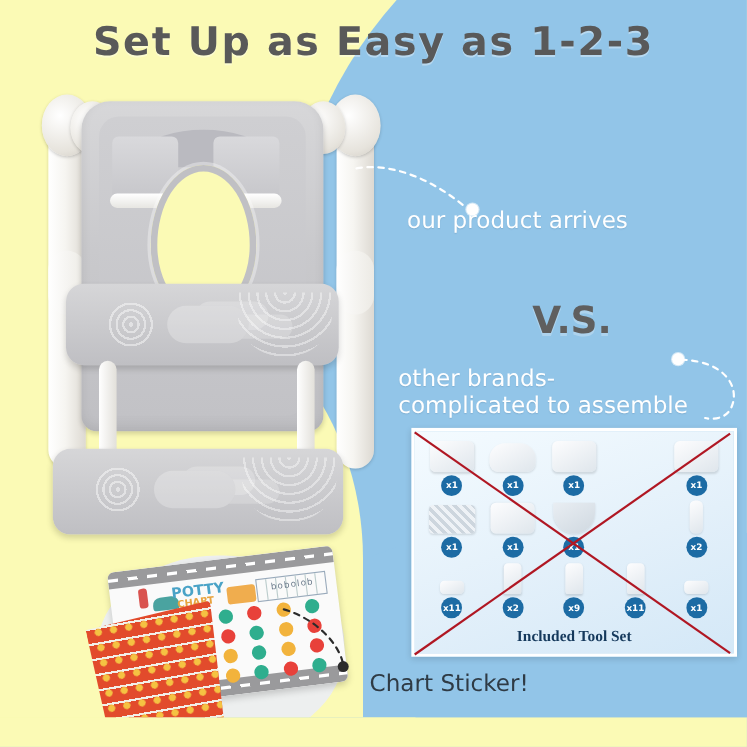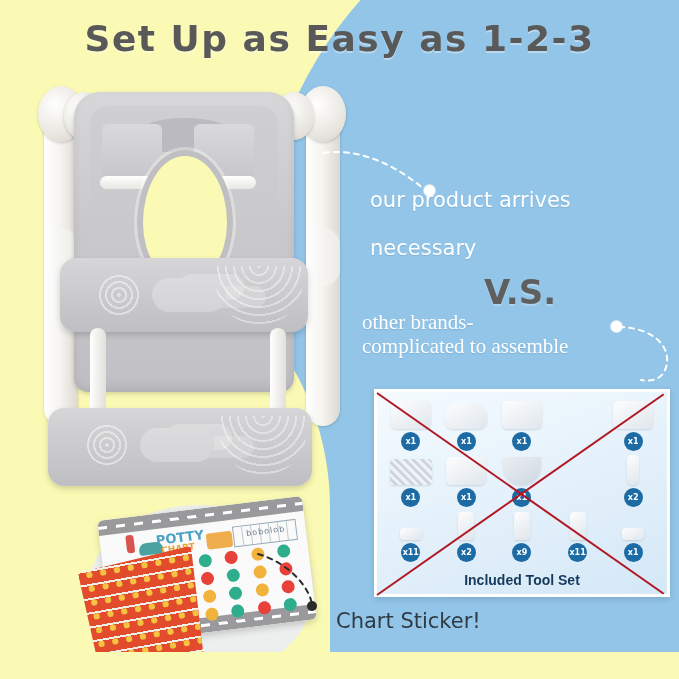--- a/index.html
+++ b/index.html
@@ -87,21 +87,21 @@
   .dot.dark{background:#2b2b2b;width:10px;height:10px;}
 
   
   .txt-white{position:absolute;color:#ffffff;text-align:left;line-height:1.15;
        font-family:"DejaVu Sans",sans-serif;font-size:21px;
        text-shadow:0 1px 1px rgba(80,120,150,.25);}
   .note1{left:370px;top:188px;width:300px;}
   .vs{position:absolute;left:370px;top:272px;width:300px;text-align:center;
        font-weight:bold;font-size:34px;color:#5f5f5f;
        text-shadow:0 2px 0 rgba(255,255,255,.25);}
-  .note2{left:362px;top:310px;width:316px;font-family:Liberation Serif, serif;}
+  .note2{left:362px;top:332px;width:316px;}
 
   
   .panel{position:absolute;left:374px;top:389px;width:290px;height:202px;
        background:linear-gradient(160deg,#f4fbff 0%,#e3f0fa 55%,#d4e8f7 100%);
        border:3px solid #ffffff;box-shadow:0 2px 6px rgba(0,0,0,.14);}
   .tool-grid{position:absolute;inset:6px 6px 30px 6px;display:grid;
        grid-template-columns:repeat(5,1fr);grid-template-rows:repeat(3,1fr);}
   .tool-cell{position:relative;display:flex;flex-direction:column;
        align-items:center;justify-content:flex-end;padding-bottom:2px;}
   .tool-shape{width:40px;height:28px;margin-bottom:3px;
@@ -112,21 +112,21 @@
   .tool-shape.bear{width:42px;height:26px;border-radius:14px 14px 8px 8px;}
   .tool-shape.u{width:38px;height:28px;border-radius:0 0 22px 22px;
        background:linear-gradient(150deg,#e9eef3,#cfd8e0);}
   .tool-shape.mesh{width:42px;height:26px;border-radius:4px;
        background:repeating-linear-gradient(45deg,#eef2f6 0 3px,#cdd6de 3px 6px);}
   .tool-shape.bolt{width:16px;height:28px;border-radius:4px 4px 2px 2px;}
   .qty{width:19px;height:19px;border-radius:50%;background:#1c6ba4;color:#fff;
        font-size:8px;font-weight:bold;display:flex;align-items:center;justify-content:center;
        font-family:"DejaVu Sans",sans-serif;}
   .panel-caption{position:absolute;left:0;bottom:6px;width:100%;text-align:center;
-       color:#15395c;font-weight:bold;font-size:14px;font-family:Liberation Sans, sans-serif;}
+       color:#15395c;font-weight:bold;font-size:14px;font-family:Liberation Serif, serif;}
   .xline{position:absolute;height:2px;background:#b01723;transform-origin:left center;}
 
   
   .chart-wrap{position:absolute;left:104px;top:508px;width:206px;height:124px;
        transform:rotate(-7deg);}
   .chart-card{position:absolute;inset:0;background:#fafafa;border-radius:6px;
        box-shadow:0 3px 7px rgba(0,0,0,.18);overflow:hidden;}
   .road{position:absolute;left:0;width:100%;height:15px;background:#9a9a9c;}
   .road.top{top:0;} .road.bot{bottom:0;}
   .road::after{content:"";position:absolute;left:0;top:6px;width:100%;height:3px;
@@ -214,21 +214,20 @@
   </div>
 
   <svg class="conn" style="left:320px;top:145px;width:130px;height:70px;">
     <path d="M4,8 C40,2 78,22 104,44" fill="none" stroke="#ffffff" stroke-width="2" stroke-dasharray="5 5" stroke-linecap="round"></path>
   </svg>
   <div class="dot light" style="left:424px;top:185px;"></div>
 
   <div class="txt-white note1">
     <span>our product arrives</span><br>
     <br>
-    <span>necessary</span>
   </div>
 
   <div class="vs">V.S.</div>
 
   <div class="txt-white note2">
     <span>other brands-</span><br>
     <span>complicated to assemble</span>
   </div>
 
   <div class="dot light" style="left:611px;top:321px;"></div>

